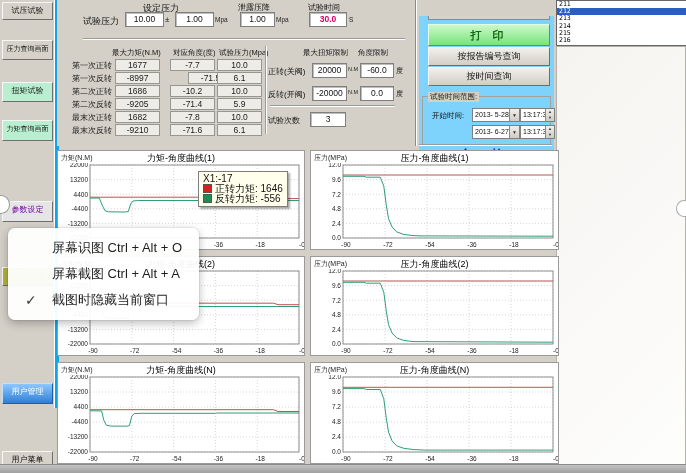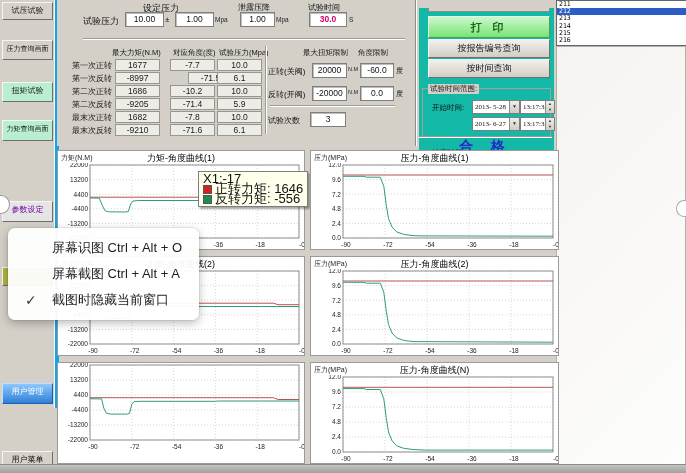--- a/index.html
+++ b/index.html
@@ -39,21 +39,21 @@
         box-shadow:inset 1px 1px 0 #bdbdbd;font-size:8.5px;color:#111;
         text-align:center;line-height:13px;height:13px;}
   .vbox{position:absolute;background:#edece6;border:1px solid #979792;
         font-size:8.5px;color:#1a1a1a;text-align:center;line-height:10px;height:10px;width:43px;}
   .groove-h{position:absolute;height:1px;background:#9a9a9a;box-shadow:0 1px 0 #fff;}
   .groove-v{position:absolute;width:1px;background:#9a9a9a;box-shadow:1px 0 0 #fff;}
   .magenta{color:#d4006a;font-weight:bold;}
   .rowlbl{position:absolute;font-size:8px;color:#111;text-align:right;width:52px;white-space:nowrap;}
 
   
-  #query{left:419px;top:8px;width:135px;height:148px;background:#14b8a6;font-family:Liberation Serif, serif;}
+  #query{left:419px;top:16px;width:135px;height:148px;background:#7dd3fc;}
   .q-btn{position:absolute;left:9px;width:120px;text-align:center;
          border:1px solid;border-color:#f6f6f6 #6e6e6e #6e6e6e #f6f6f6;
          background:linear-gradient(#f2f0ec,#d2cec6);font-size:9px;color:#111;cursor:default;}
   #btn-print{top:8px;height:20px;line-height:20px;
              background:linear-gradient(#ccf8cc,#78e478);
              border-color:#e2ffe2 #4f9d4f #4f9d4f #e2ffe2;
              color:#156b15;font-weight:bold;font-size:11px;letter-spacing:4px;}
   #btn-report{top:31px;height:17px;line-height:17px;}
   #btn-time{top:51px;height:17px;line-height:17px;}
   #btn-stub{top:0;left:9px;width:120px;height:3px;background:#d6d2ca;
@@ -86,21 +86,21 @@
                background:linear-gradient(135deg,#f6f4f1,#fdfdfc);border:1px solid #b5b2ac;}
 
   
   .chart-panel{position:absolute;background:#fff;border:1px solid #9a9a9a;}
   .chart-head{position:relative;height:12px;}
   .chart-unit{position:absolute;left:3px;top:2px;font-size:7px;color:#222;white-space:nowrap;}
   .chart-title{position:absolute;left:0;right:0;top:1px;text-align:center;
                font-size:9px;color:#000;white-space:nowrap;}
   .chart-body{position:relative;}
   .legend{position:absolute;background:#ffffec;border:1px solid #7d7d7d;
-          box-shadow:2px 2px 2px rgba(0,0,0,.35);font-size:13px;color:#111;
+          box-shadow:2px 2px 2px rgba(0,0,0,.35);font-size:10px;color:#111;
           padding:2px 4px;line-height:10px;white-space:nowrap;}
   .legend .sw{display:inline-block;width:7px;height:7px;margin-right:3px;
               vertical-align:-1px;border:1px solid #555;}
 
   
   #ctx-menu{left:8px;top:228px;width:191px;background:rgba(255,255,255,.95);
             border-radius:7px;box-shadow:0 3px 10px rgba(0,0,0,.28),0 0 0 1px rgba(0,0,0,.06);
             padding:7px 0;z-index:50;}
   .ctx-item{position:relative;height:26px;line-height:26px;padding-left:44px;
             font-size:13px;color:#1d1d1d;white-space:nowrap;cursor:default;}
@@ -380,20 +380,24 @@
         <line x1="200" y1="2" x2="200" y2="75" stroke="#c6c6c6" stroke-width="0.7" stroke-dasharray="1,2"></line>
         <text x="203" y="83.5" text-anchor="middle" font-size="6.5" fill="#222">-18</text>
         <line x1="242" y1="2" x2="242" y2="75" stroke="#c6c6c6" stroke-width="0.7" stroke-dasharray="1,2"></line>
         <text x="245" y="83.5" text-anchor="middle" font-size="6.5" fill="#222">-0</text>
         <rect x="32" y="2" width="210" height="73" fill="none" stroke="#8f8f8f" stroke-width="1"></rect>
         <polyline points="32.0,12.0 242.0,12.0" fill="none" stroke="#b85450" stroke-width="1"></polyline>
         <polyline points="32.0,13.3 53.0,13.3 55.3,14.2 69.3,14.2 72.8,23.3 75.2,41.5 77.5,55.5 81.0,64.0 85.7,68.9 92.7,71.4 102.0,72.6 242.0,73.2" fill="none" stroke="#2f9e78" stroke-width="1"></polyline>
       </svg></div>
 </div>
 <div class="chart-panel" style="left:57px;top:362px;width:246px;height:100px;">
+  <div class="chart-head">
+      <span class="chart-unit">力矩(N.M)</span>
+      <span class="chart-title">力矩-角度曲线(N)</span>
+    </div>
   <div class="chart-body" style="width: 246px; height: 88px;"><svg width="246" height="88" viewBox="0 0 246 88">
         <rect x="32" y="2" width="209" height="75" fill="#fff" stroke="none"></rect>
         <line x1="32" y1="2" x2="241" y2="2" stroke="#c6c6c6" stroke-width="0.7" stroke-dasharray="1,2"></line>
         <text x="30" y="4.3" text-anchor="end" font-size="6.5" fill="#222">22000</text>
         <line x1="32" y1="17" x2="241" y2="17" stroke="#c6c6c6" stroke-width="0.7" stroke-dasharray="1,2"></line>
         <text x="30" y="19.3" text-anchor="end" font-size="6.5" fill="#222">13200</text>
         <line x1="32" y1="32" x2="241" y2="32" stroke="#c6c6c6" stroke-width="0.7" stroke-dasharray="1,2"></line>
         <text x="30" y="34.3" text-anchor="end" font-size="6.5" fill="#222">4400</text>
         <line x1="32" y1="47" x2="241" y2="47" stroke="#c6c6c6" stroke-width="0.7" stroke-dasharray="1,2"></line>
         <text x="30" y="49.3" text-anchor="end" font-size="6.5" fill="#222">-4400</text>

